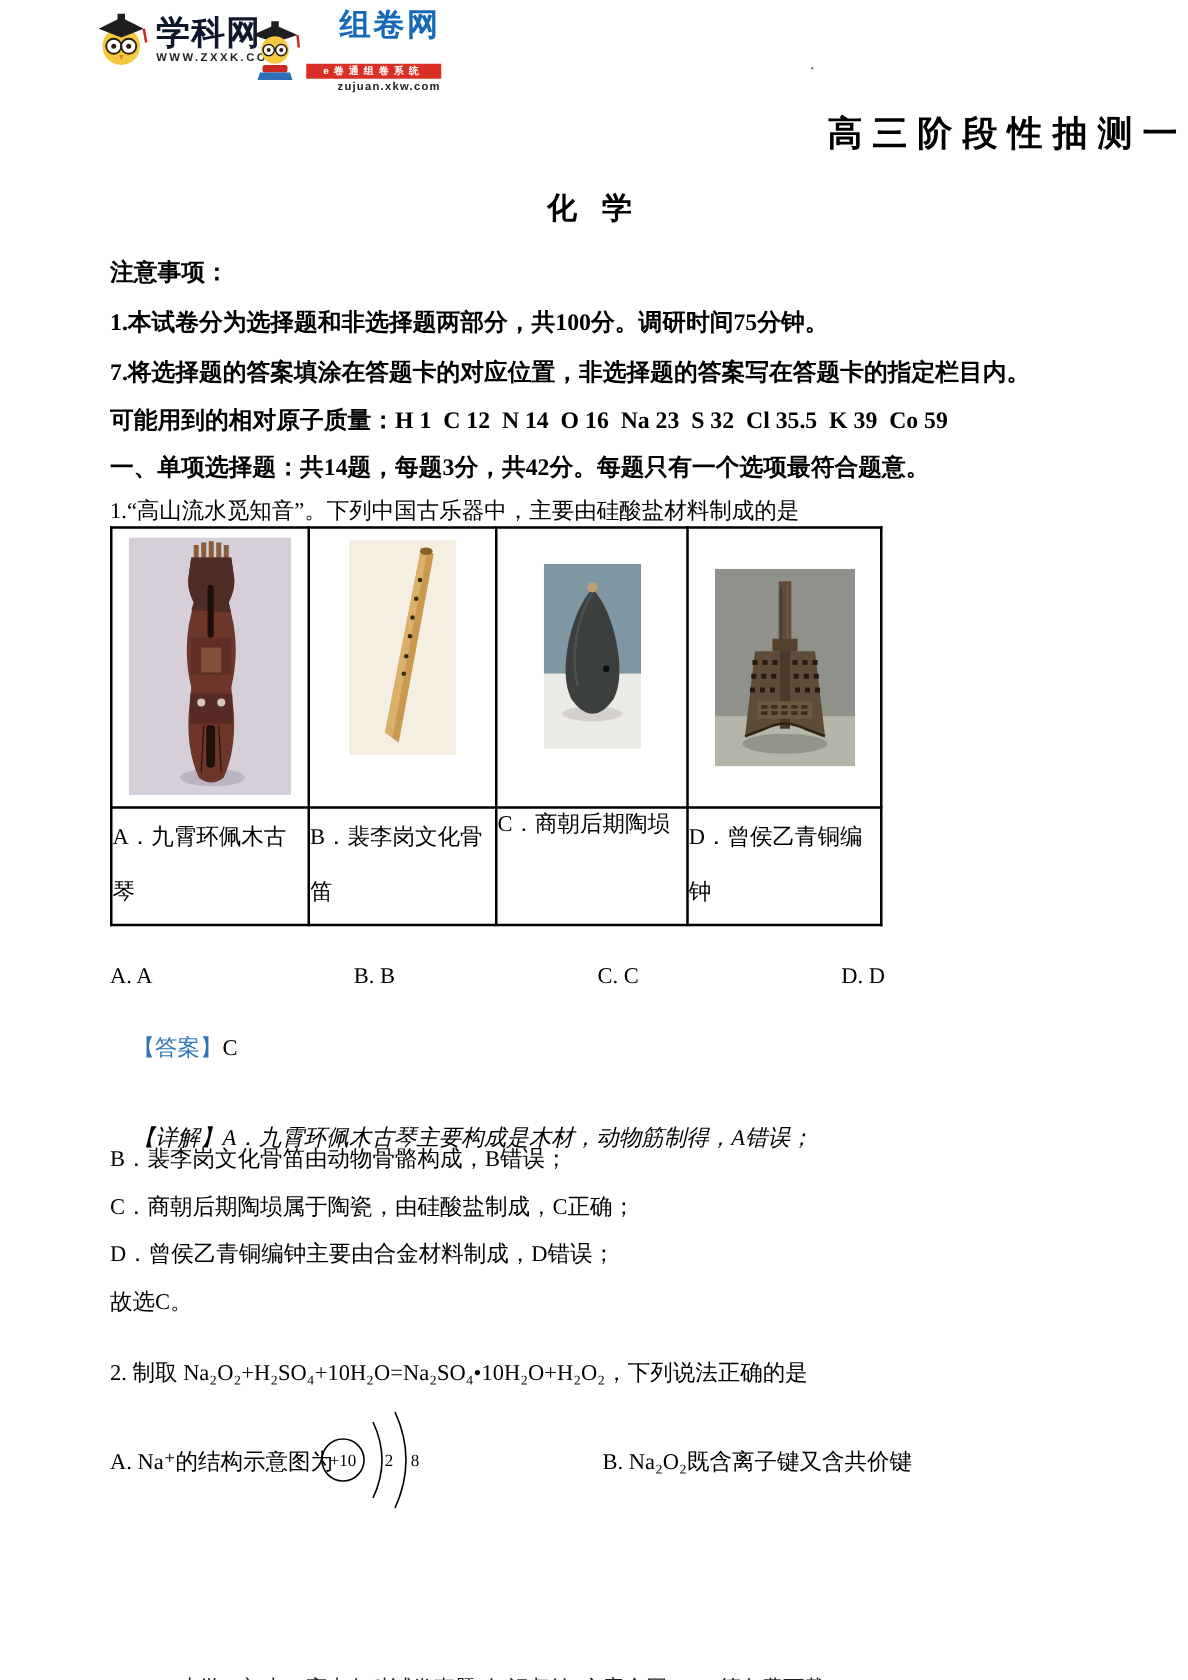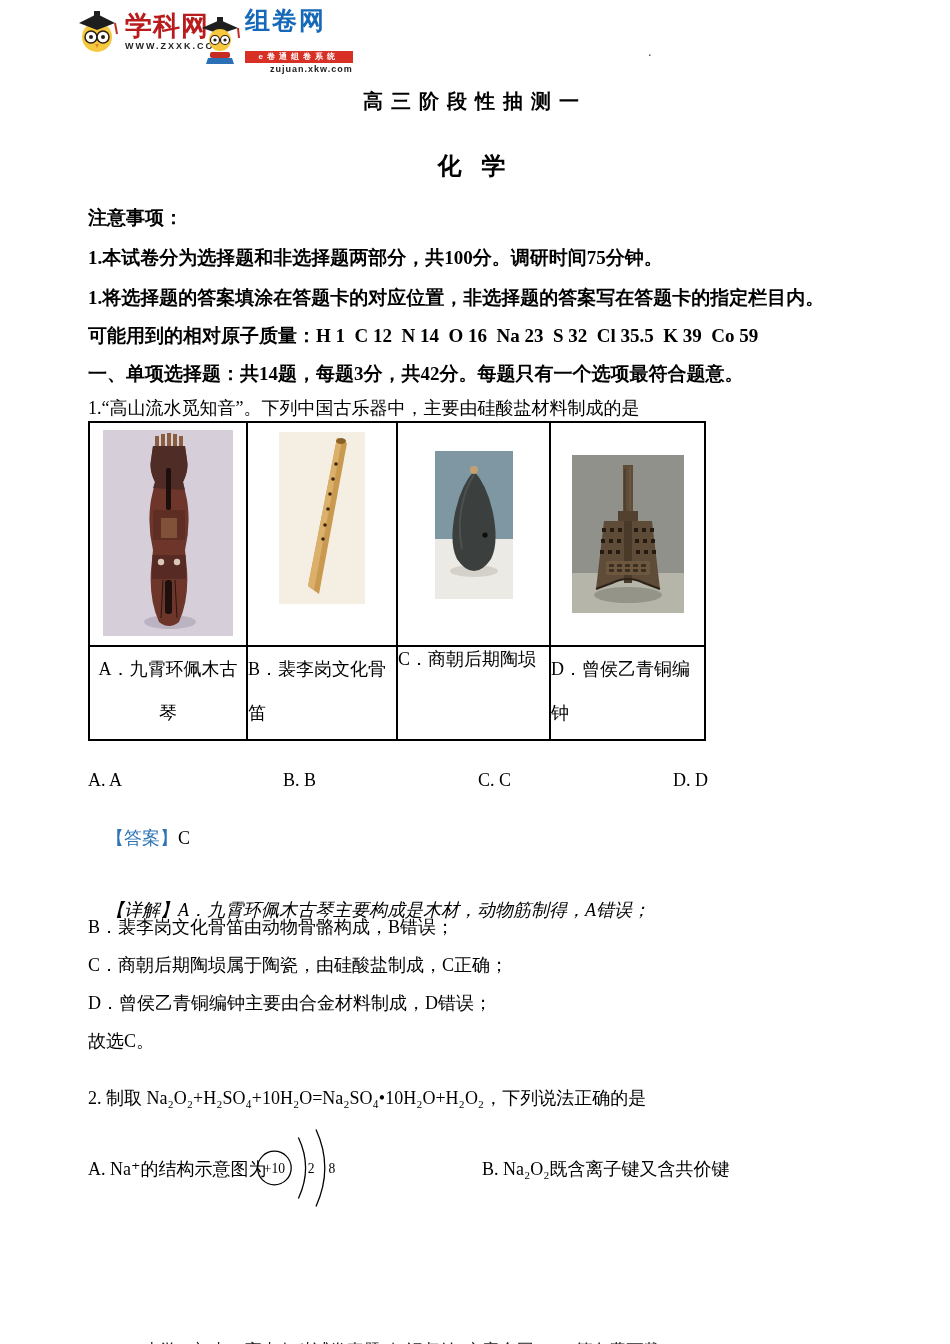--- a/index.html
+++ b/index.html
@@ -4,27 +4,27 @@
 <style>
   html,body{margin:0;padding:0;background:#ffffff;}
   .page{
     position:relative;width:950px;height:1344px;background:#ffffff;
     font-family:"Liberation Serif","DejaVu Serif",serif;color:#000;overflow:hidden;
   }
   .abs{position:absolute;}
   
   .logo{display:flex;align-items:center;gap:5px;}
   .logo-col{display:flex;flex-direction:column;line-height:1;}
-  .zxxk-name{font-family:"Liberation Sans","DejaVu Sans",sans-serif;font-weight:bold;font-size:27px;color:#b91c1c;letter-spacing:1px;}
+  .zxxk-name{font-family:"Liberation Sans","DejaVu Sans",sans-serif;font-weight:bold;font-size:27px;color:#0f172a;letter-spacing:1px;}
   .zxxk-url{font-family:"Liberation Sans","DejaVu Sans",sans-serif;font-weight:bold;font-size:9px;color:#222;letter-spacing:2px;margin-top:2px;}
-  .zj-name{font-family:"Liberation Sans","DejaVu Sans",sans-serif;font-weight:bold;font-size:25px;color:#1669b8;letter-spacing:2px;text-shadow:0 0 1px #fff;}
+  .zj-name{font-family:"Liberation Sans","DejaVu Sans",sans-serif;font-weight:bold;font-size:25px;color:#1669b8;letter-spacing:2px;text-shadow:0 0 1px #fff;text-align:right;}
   .zj-banner{background:#d93025;color:#fff;font-family:"Liberation Sans","DejaVu Sans",sans-serif;font-size:8px;font-weight:bold;letter-spacing:4px;padding:2px 3px;margin-top:18px;text-align:center;}
   .zj-url{font-family:"Liberation Sans","DejaVu Sans",sans-serif;font-weight:bold;font-size:9px;color:#222;letter-spacing:1px;margin-top:2px;text-align:center;margin-left:25px;}
   
-  .doc-title{width:100%;text-align:center;font-size:20px;font-weight:bold;letter-spacing:8px;}
+  .doc-title{width:100%;text-align:right;font-size:28px;font-weight:bold;letter-spacing:8px;}
   .doc-subject{width:100%;text-align:center;font-size:24px;font-weight:bold;letter-spacing:7px;}
   .bold-line{font-size:19px;font-weight:bold;white-space:pre-wrap;}
   .body-line{font-size:18px;white-space:pre-wrap;}
   
   table.qtable{border-collapse:collapse;table-layout:fixed;}
   table.qtable td{border:2px solid #000;padding:0;vertical-align:top;}
   td.img-cell{text-align:center;}
   td.cap{font-size:18px;line-height:44px;padding:4px 8px;vertical-align:top;}
   td.cap-mid{vertical-align:middle;line-height:24px;}
   
@@ -79,21 +79,21 @@
     </div>
   </div>
 
   <span class="abs stray" style="left:648px;top:44px;">.</span>
 
   <div class="abs doc-title" style="top:88px;left:0;">高三阶段性抽测一</div>
   <div class="abs doc-subject" style="top:150px;left:0;">化 学</div>
 
   <div class="abs bold-line" style="left:88px;top:205px;">注意事项：</div>
   <div class="abs bold-line" style="left:88px;top:245px;">1.本试卷分为选择题和非选择题两部分，共100分。调研时间75分钟。</div>
-  <div class="abs bold-line" style="left:88px;top:285px;">1.将选择题的答案填涂在答题卡的对应位置，非选择题的答案写在答题卡的指定栏目内。</div>
+  <div class="abs bold-line" style="left:88px;top:285px;">7.将选择题的答案填涂在答题卡的对应位置，非选择题的答案写在答题卡的指定栏目内。</div>
   <div class="abs bold-line" style="left:88px;top:323px;">可能用到的相对原子质量：H 1  C 12  N 14  O 16  Na 23  S 32  Cl 35.5  K 39  Co 59</div>
   <div class="abs bold-line" style="left:88px;top:361px;">一、单项选择题：共14题，每题3分，共42分。每题只有一个选项最符合题意。</div>
 
   <div class="abs body-line" style="left:88px;top:396px;">1.“高山流水觅知音”。下列中国古乐器中，主要由硅酸盐材料制成的是</div>
 
   <table class="qtable abs" style="left:88px;top:421px;">
     <tbody>
         <tr>
       <td class="img-cell" style="width:156px;height:222px;">
         <svg width="130" height="206" viewBox="0 0 130 206" style="margin:7px auto 0;">
@@ -188,21 +188,21 @@
                 <rect x="45" y="114" width="5" height="3"></rect>
                 <rect x="53" y="114" width="5" height="3"></rect>
                 <rect x="61" y="114" width="5" height="3"></rect>
                 <rect x="69" y="114" width="5" height="3"></rect>
           </g>
           <path d="M24,134 L40,128 Q56,120 72,128 L88,134" stroke="#2e2318" stroke-width="2" fill="none"></path>
         </svg>
       </td>
     </tr>
     <tr>
-      <td class="cap" style="height:92px;text-align:center;">A．九霄环佩木古琴</td>
+      <td class="cap" style="height:92px;">A．九霄环佩木古琴</td>
       <td class="cap">B．裴李岗文化骨笛</td>
       <td class="cap cap-mid">C．商朝后期陶埙</td>
       <td class="cap">D．曾侯乙青铜编钟</td>
     </tr>
   </tbody>
     </table>
 
   <div class="abs opt-row" style="left:88px;top:770px;width:780px;">
     <span>A. A</span>
     <span>B. B</span>

